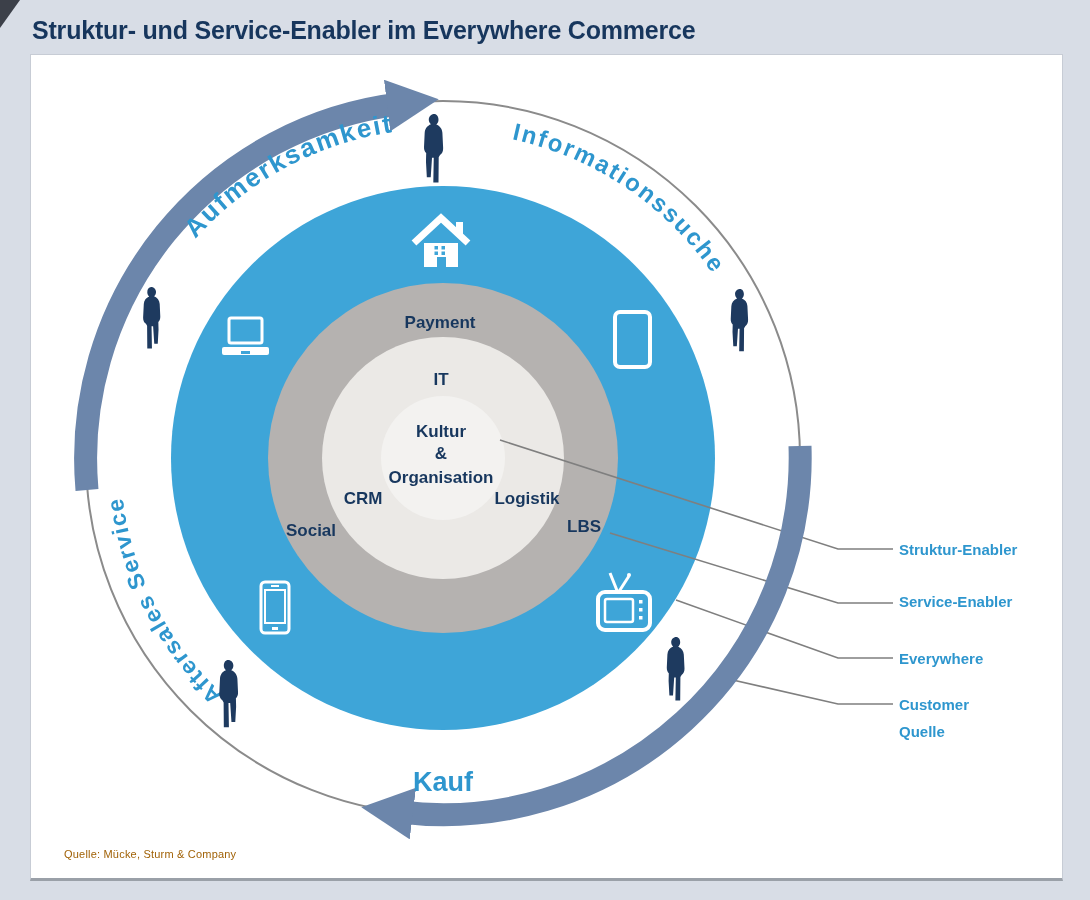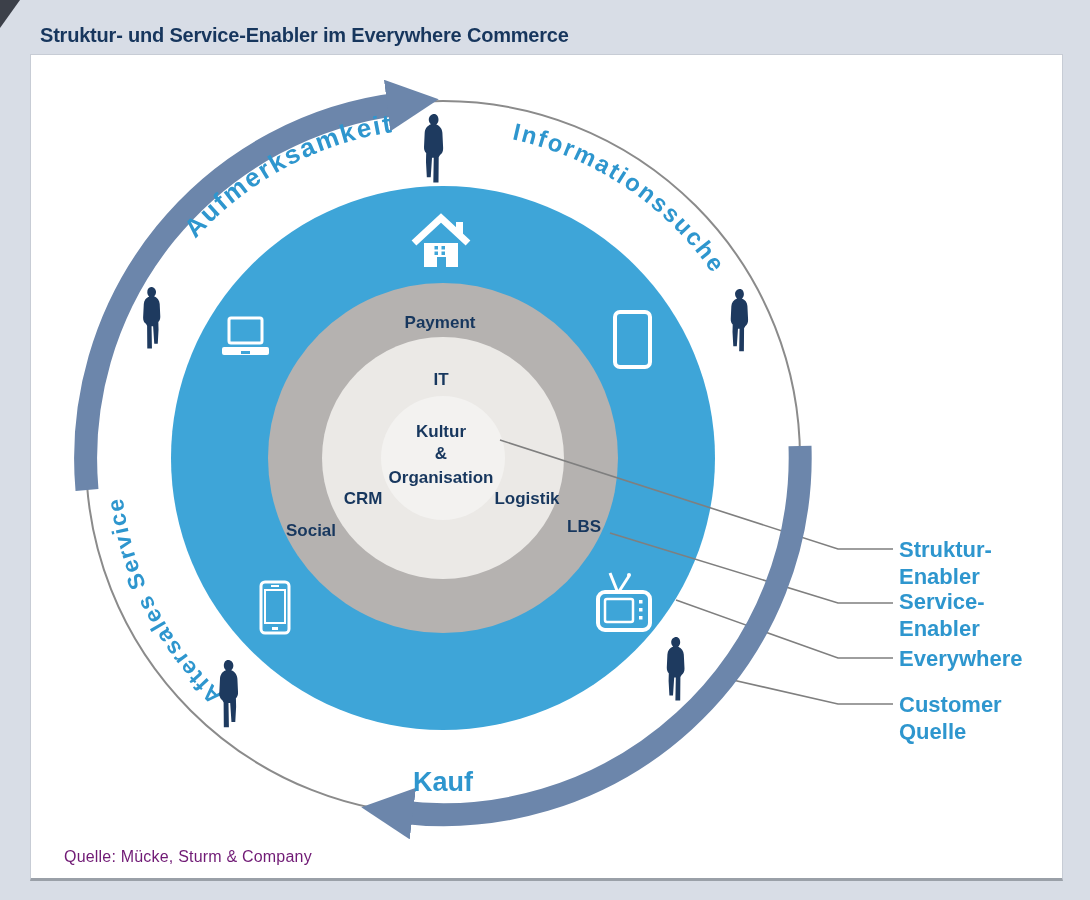--- a/index.html
+++ b/index.html
@@ -6,39 +6,39 @@
   body{
     width:1090px;height:900px;position:relative;overflow:hidden;
     background:#d8dde6;
     font-family:"Liberation Sans", sans-serif;
   }
   .corner-artifact{
     position:absolute;left:0;top:0;width:0;height:0;
     border-top:28px solid #3c4049;border-right:20px solid transparent;
   }
   .page-title{
-    position:absolute;left:32px;top:16px;margin:8px;
-    font-size:20px;font-weight:bold;color:#17365d;letter-spacing:-0.2px;
+    position:absolute;left:32px;top:16px;margin:0;
+    font-size:25px;font-weight:bold;color:#17365d;letter-spacing:-0.2px;
   }
   .panel{
     position:absolute;left:30px;top:54px;width:1033px;height:827px;
     background:#ffffff;border:1px solid #c7ccd5;border-bottom:3px solid #9aa0a8;
     box-sizing:border-box;
   }
   svg.diagram{position:absolute;left:0;top:0;}
   text{font-family:"Liberation Sans", sans-serif;}
   .ring-label{font-size:17px;font-weight:bold;fill:#17375e;}
   .phase-label{font-weight:bold;fill:#2e96ce;}
   .legend-item{
     position:absolute;left:899px;width:130px;
-    font-size:22px;font-weight:bold;color:#2e96ce;line-height:27px;
+    font-size:15px;font-weight:bold;color:#2e96ce;line-height:27px;
   }
   .source-caption{
     position:absolute;left:64px;top:848px;
-    font-size:16px;color:#701a75;letter-spacing:0.2px;
+    font-size:11px;color:#a16207;letter-spacing:0.2px;
   }
 </style>
 </head>
 <body>
 
 <div class="corner-artifact"></div>
 
 <h1 class="page-title">Struktur- und Service-Enabler im Everywhere Commerce</h1>
 
 <div class="panel"></div>

